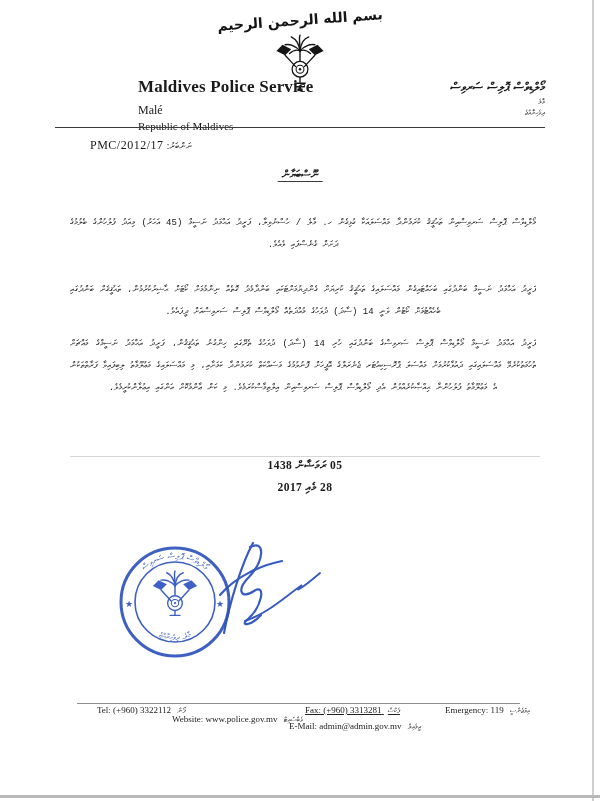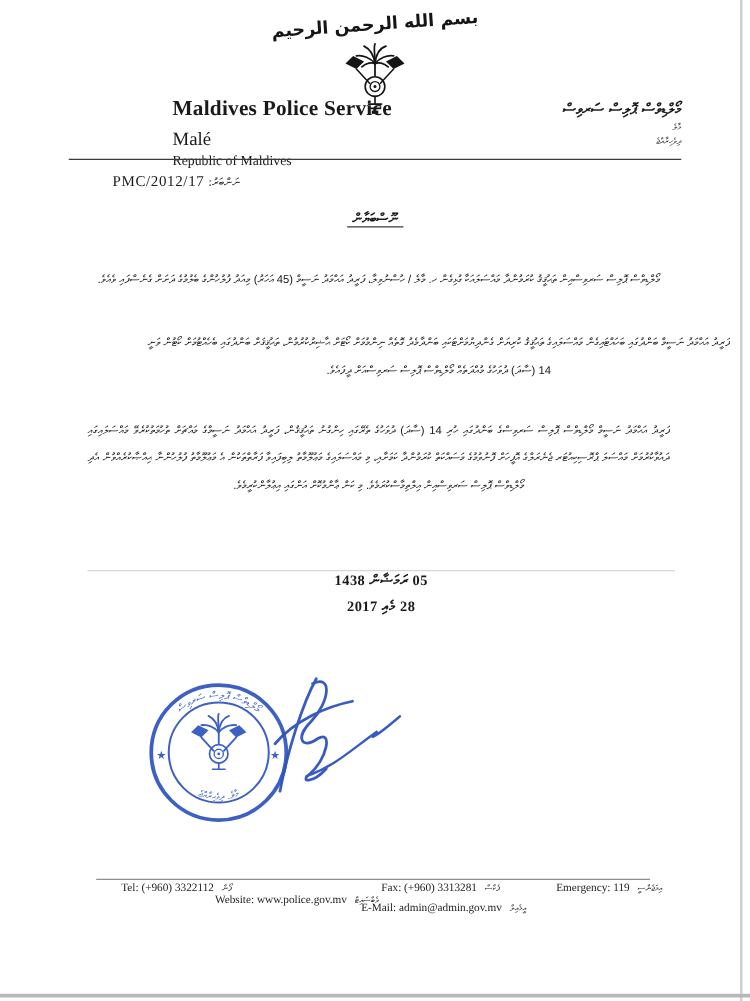--- a/index.html
+++ b/index.html
@@ -6,61 +6,61 @@
   .page{position:relative;width:600px;height:801px;background:#ffffff;overflow:hidden;
         font-family:"Liberation Serif",serif;color:#1a1a1a;}
 
   
   .bismillah{position:absolute;top:12px;left:0;width:100%;text-align:center;
              font-family:"DejaVu Sans",sans-serif;font-size:14px;font-weight:bold;
              transform:rotate(-4deg);color:#151515;}
   .crest{position:absolute;top:33px;left:272px;}
   .org-en{position:absolute;left:90px;top:78px;line-height:1.1;margin-left:48px;}
   .org-en .name{font-size:17px;font-weight:bold;letter-spacing:.2px;}
-  .org-en .city{font-size:15px;margin-top:7px;}
+  .org-en .city{font-size:12px;margin-top:7px;}
   .org-en .country{font-size:11px;margin-top:3px;}
   .org-dv{position:absolute;right:55px;top:80px;text-align:right;direction:rtl;}
   .org-dv .name{font-size:12px;font-weight:bold;font-family:"DejaVu Sans",sans-serif;}
   .org-dv .city{font-size:7px;margin-top:4px;font-family:Liberation Sans, sans-serif;}
   .org-dv .country{font-size:7px;margin-top:3px;font-family:"DejaVu Sans",sans-serif;}
   .header-rule{position:absolute;top:127px;left:55px;width:490px;height:0;border-top:1.5px solid #3a3a3a;}
 
   
   .ref-line{position:absolute;left:90px;top:138px;direction:rtl;font-size:12px;white-space:nowrap;}
   .ref-line .dv{font-family:"DejaVu Sans",sans-serif;font-size:9px;}
   .ref-line .val{font-family:"Liberation Serif",serif;letter-spacing:.5px;}
   .doc-title{position:absolute;top:168px;left:50%;transform:translateX(-50%);
              font-family:"DejaVu Sans",sans-serif;font-size:11px;font-weight:bold;
              border-bottom:1.5px solid #3a3a3a;padding:0 4px 0 4px;direction:rtl;}
 
   
   .para{position:absolute;left:70px;width:466px;direction:rtl;
-        font-family:Liberation Sans, sans-serif;font-size:9px;line-height:21.8px;
+        font-family:Liberation Mono, monospace;font-size:9px;line-height:21.8px;
         text-align:justify;text-align-last:center;color:#171717;overflow:hidden;}
   .para1{top:213px;height:47px;}
-  .para2{top:264px;height:69px;margin-left:48px;}
+  .para2{top:280px;height:69px;}
   .para3{top:334px;height:110px;}
 
   .crease{position:absolute;top:456px;left:70px;width:470px;border-top:1px solid #d6d6d6;}
 
   
   .dates{position:absolute;top:459px;left:225px;width:160px;text-align:center;direction:rtl;
          font-family:"Liberation Serif","DejaVu Sans",serif;font-size:11.5px;font-weight:bold;}
   .dates .line{margin-bottom:9px;letter-spacing:.4px;}
 
   
   .stamp{position:absolute;left:100px;top:527px;opacity:.92;}
   .signature{position:absolute;left:190px;top:533px;opacity:.95;}
 
   
   .footer-rule{position:absolute;top:703px;left:77px;width:443px;border-top:1px solid #8f8f8f;}
   .f-item{position:absolute;font-size:9px;color:#222;white-space:nowrap;margin-left:12px;}
   .f-item .dv{font-family:"DejaVu Sans",sans-serif;font-size:7px;margin-left:4px;}
   .f-tel{left:85px;top:705px;}
-  .f-fax{left:293px;top:705px;}
+  .f-fax{left:293px;top:705px;text-decoration:underline;}
   .f-emergency{left:433px;top:705px;}
   .f-web{left:160px;top:714px;}
   .f-mail{left:277px;top:721px;}
 
   
   .edge-right{position:absolute;top:0;left:592px;width:2px;height:801px;background:#cfcfcf;}
   .edge-bottom{position:absolute;top:795px;left:0;width:600px;height:3px;background:#b8b8b8;}
 </style>
 </head>
 <body>

